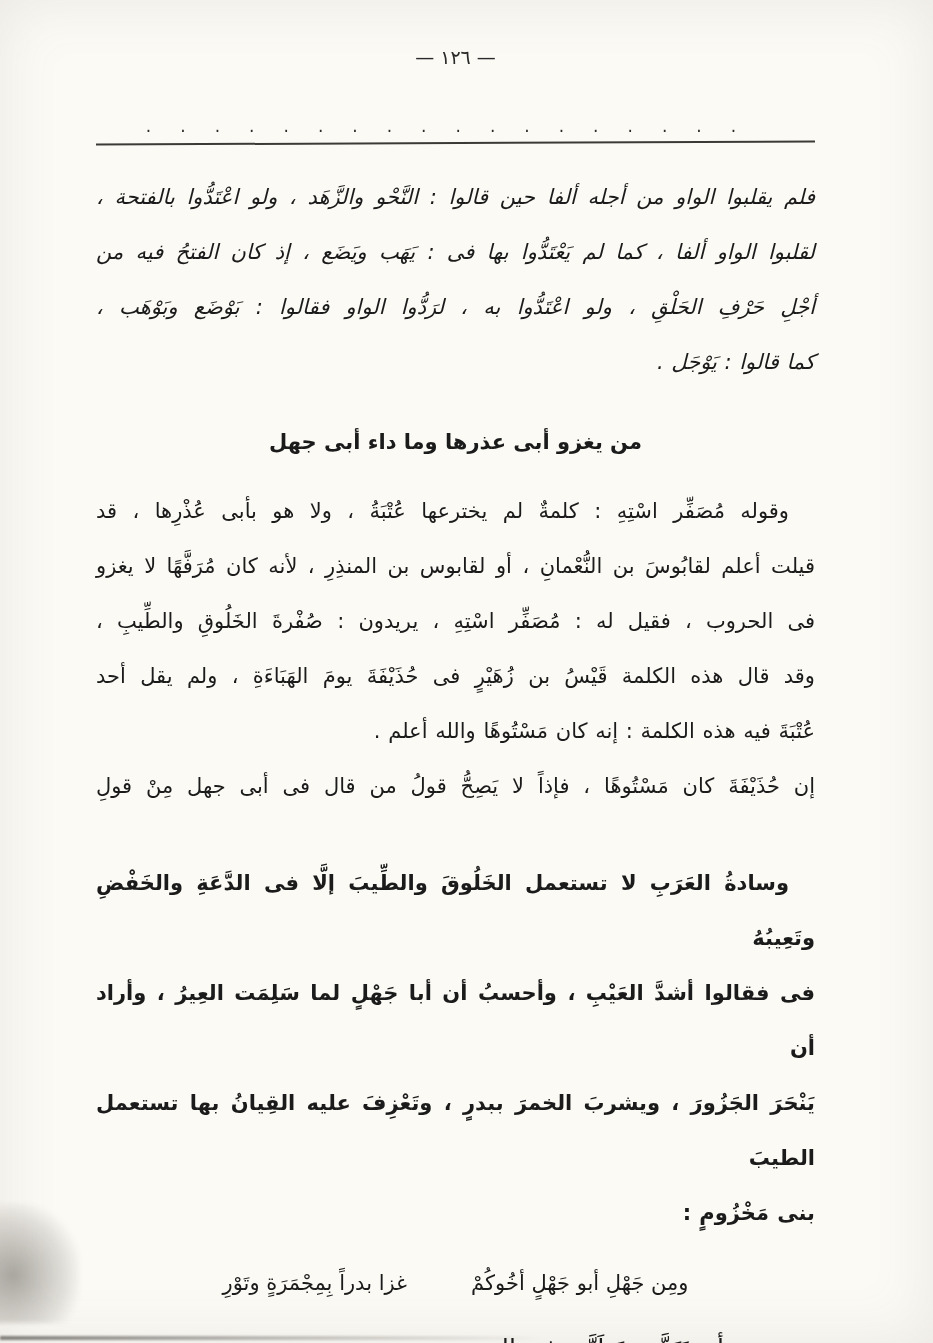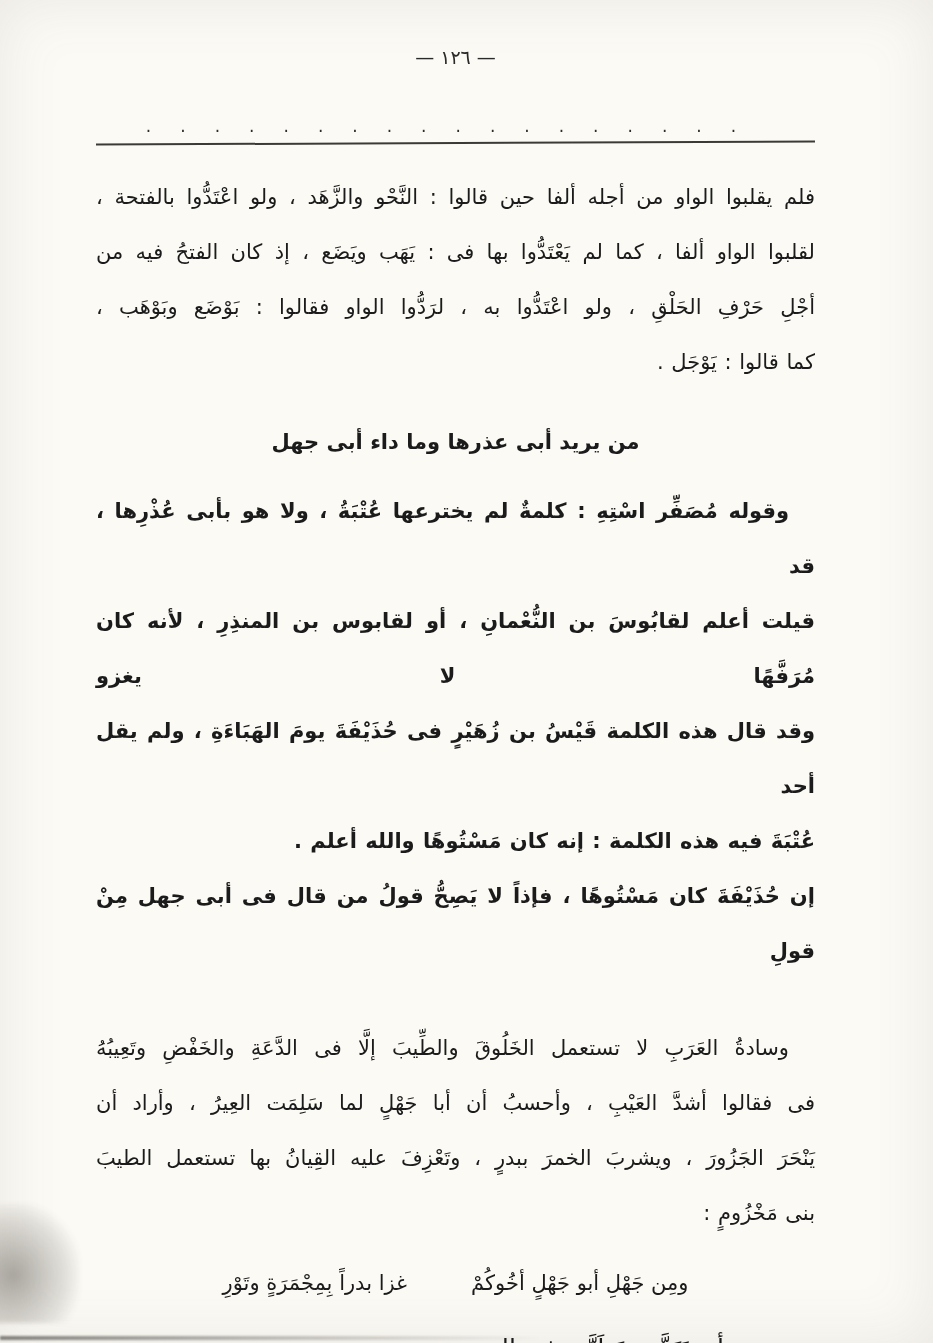--- a/index.html
+++ b/index.html
@@ -39,29 +39,29 @@
     transform:rotate(-0.25deg);
   }
   .para{font-size:21px;line-height:55px;}
   .line{
     text-align:justify;
     text-align-last:justify;
     word-spacing:1px;
   }
   .line.short{text-align:center;text-align-last:right;}
   .line.first{text-indent:26px;}
-  .p1{margin-top:26px;}
+  .p1{margin-top:26px;font-style:italic;}
   .heading{
     margin-top:40px;
     text-align:center;
     font-weight:bold;
     font-size:21px;
   }
-  .p2{margin-top:30px;font-weight:bold;}
-  .p3{margin-top:42px;}
+  .p2{margin-top:30px;}
+  .p3{margin-top:42px;font-weight:bold;}
   .verse{
     display:flex;
     justify-content:center;
     gap:64px;
     font-size:21px;
     margin-top:30px;
     direction:rtl;
   }
   .closing{
     margin-top:26px;
@@ -97,25 +97,26 @@
 
     <div class="rule"></div>
 
     <div class="para p1">
       <div class="line">فلم يقلبوا الواو من أجله ألفا حين قالوا : النَّحْو والزَّهَد ، ولو اعْتَدُّوا بالفتحة ،</div>
       <div class="line">لقلبوا الواو ألفا ، كما لم يَعْتَدُّوا بها فى : يَهَب ويَضَع ، إذ كان الفتحُ فيه من</div>
       <div class="line">أجْلِ حَرْفِ الحَلْقِ ، ولو اعْتَدُّوا به ، لرَدُّوا الواو فقالوا : بَوْضَع وبَوْهَب ،</div>
       <div class="line short">كما قالوا : يَوْجَل .</div>
     </div>
 
-    <div class="heading">من يريد أبى عذرها وما داء أبى جهل</div>
+    <div class="heading">من يغزو أبى عذرها وما داء أبى جهل</div>
 
     <div class="para p2">
       <div class="line first">وقوله مُصَفِّر اسْتِهِ : كلمةٌ لم يخترعها عُتْبَةُ ، ولا هو بأبى عُذْرِها ، قد</div>
       <div class="line">قيلت أعلم لقابُوسَ بن النُّعْمانِ ، أو لقابوس بن المنذِرِ ، لأنه كان مُرَفَّهًا لا يغزو</div>
+      <div class="line">فى الحروب ، فقيل له : مُصَفِّر اسْتِهِ ، يريدون : صُفْرةَ الخَلُوقِ والطِّيبِ ،</div>
       <div class="line">وقد قال هذه الكلمة قَيْسُ بن زُهَيْرٍ فى حُذَيْفَةَ يومَ الهَبَاءَةِ ، ولم يقل أحد</div>
       <div class="line short">عُتْبَةَ فيه هذه الكلمة : إنه كان مَسْتُوهًا والله أعلم .</div>
       <div class="line">إن حُذَيْفَةَ كان مَسْتُوهًا ، فإذاً لا يَصِحُّ قولُ من قال فى أبى جهل مِنْ قولِ</div>
     </div>
 
     <div class="para p3">
       <div class="line first">وسادةُ العَرَبِ لا تستعمل الخَلُوقَ والطِّيبَ إلَّا فى الدَّعَةِ والخَفْضِ وتَعِيبُهُ</div>
       <div class="line">فى فقالوا أشدَّ العَيْبِ ، وأحسبُ أن أبا جَهْلٍ لما سَلِمَت العِيرُ ، وأراد أن</div>
       <div class="line">يَنْحَرَ الجَزُورَ ، ويشربَ الخمرَ ببدرٍ ، وتَعْزِفَ عليه القِيانُ بها تستعمل الطيبَ</div>
       <div class="line short">بنى مَخْزُومٍ :</div>

